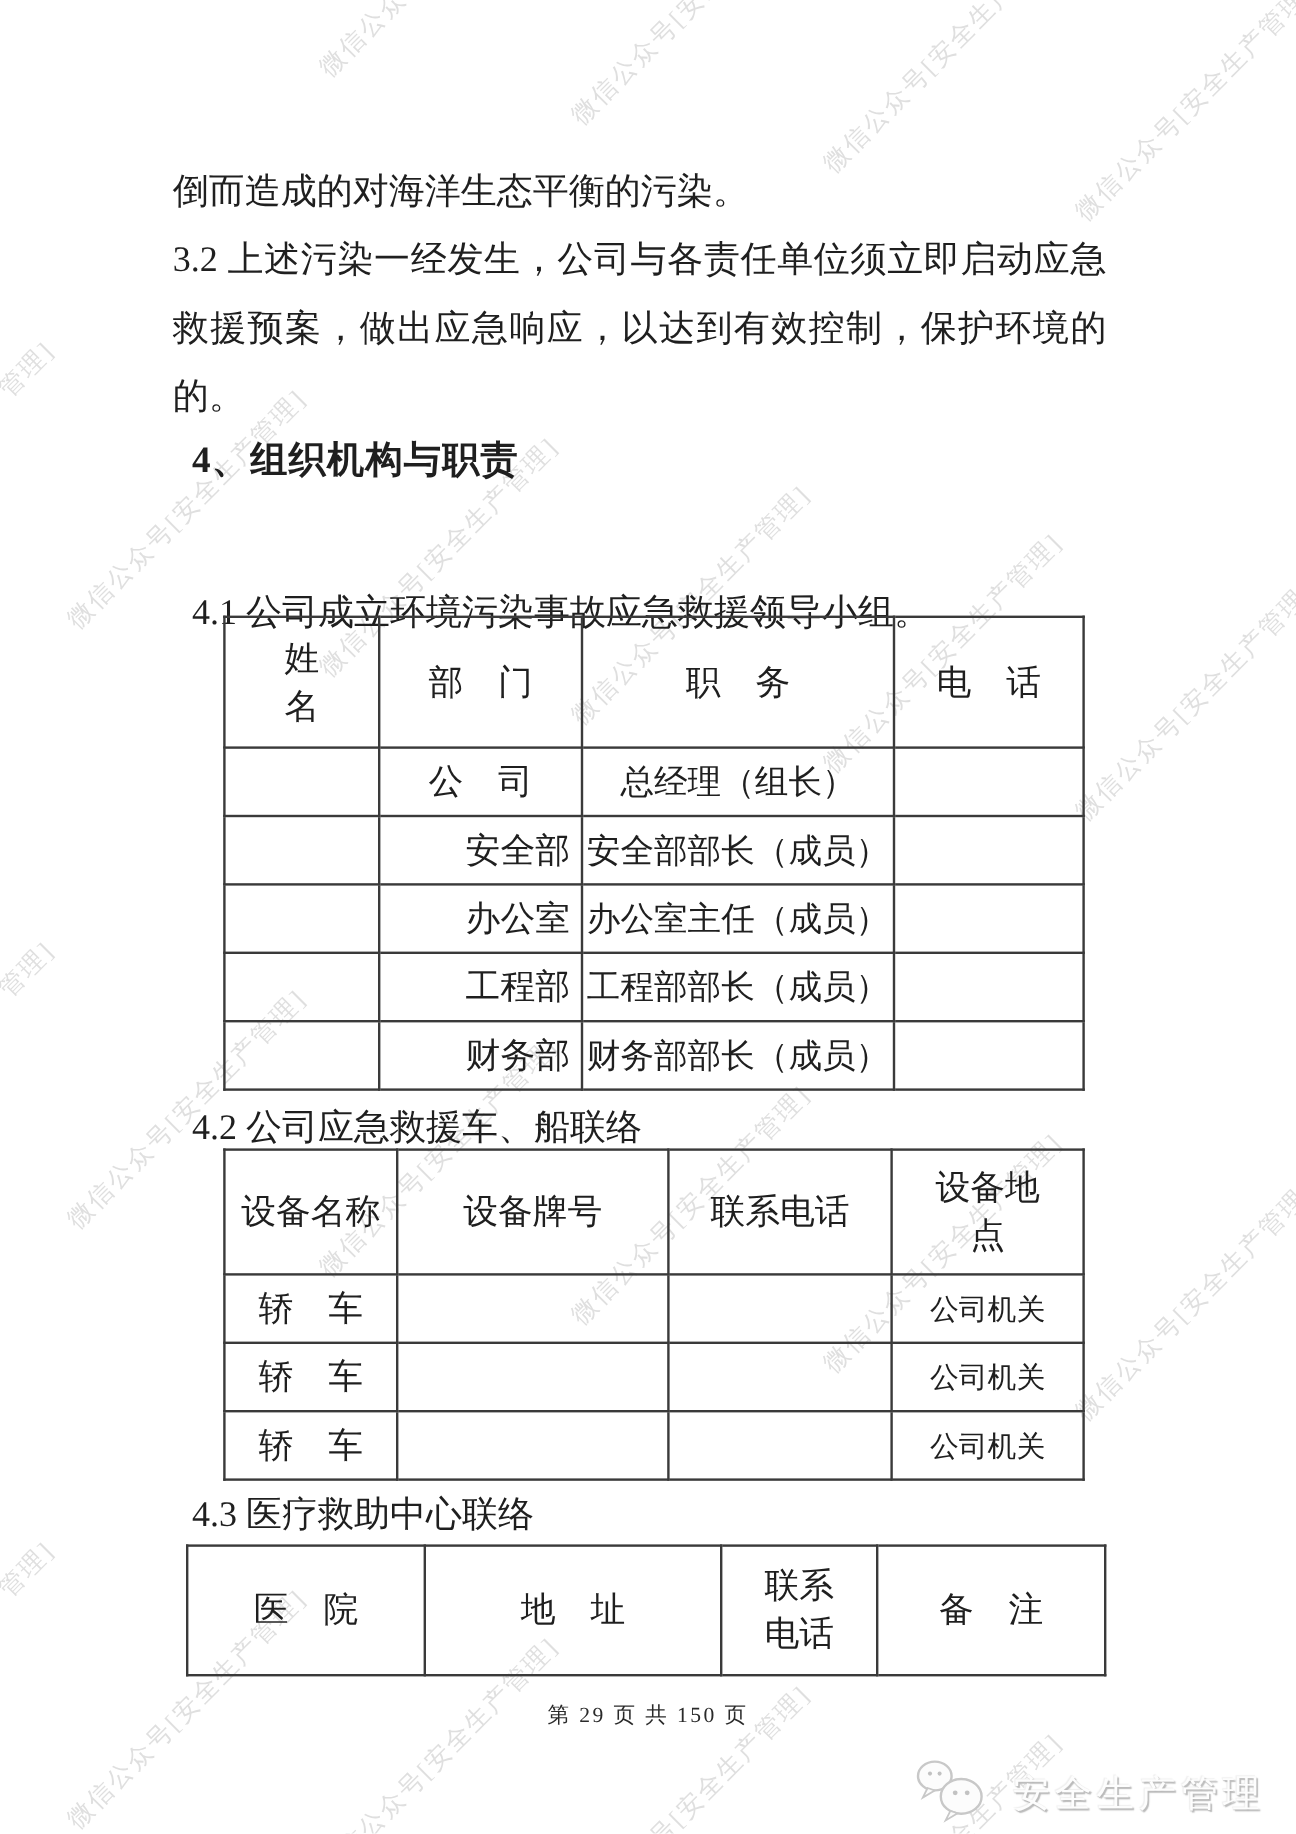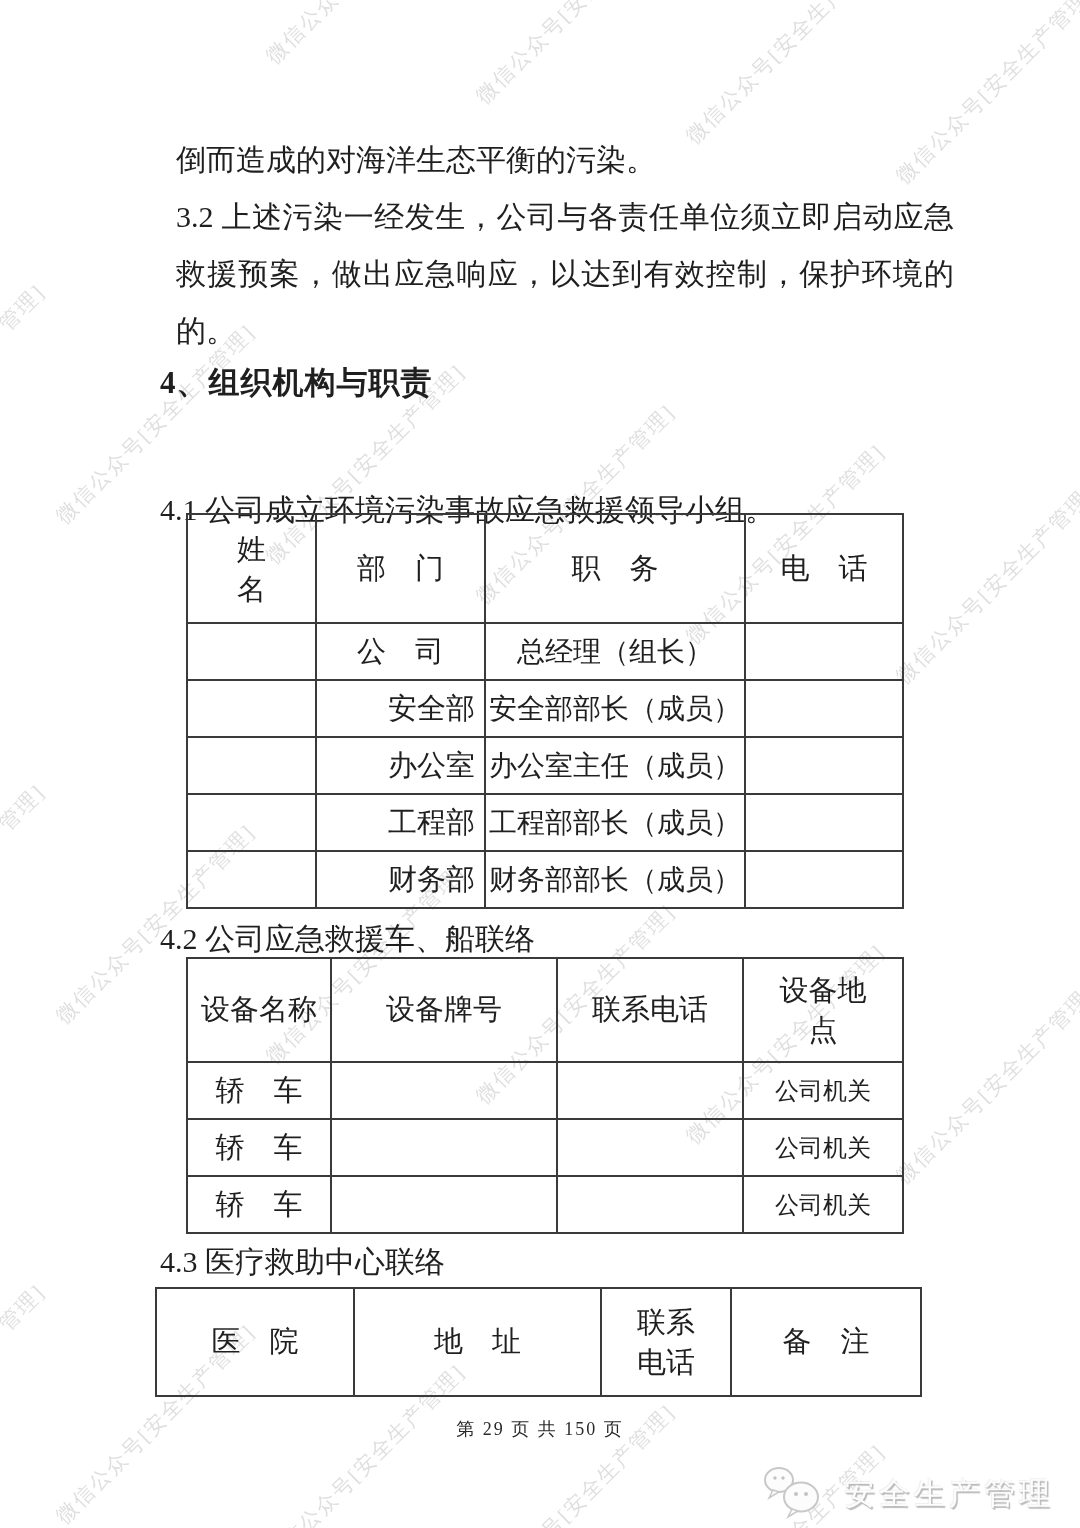--- a/index.html
+++ b/index.html
@@ -20,21 +20,21 @@
     transform:rotate(-45deg);
     transform-origin:0 0;
     color:#c5c5c5;
     opacity:.55;
     font-size:21px;
     letter-spacing:2px;
   }
   
   .content{position:absolute;inset:0;z-index:1;}
   .body-text{
-    position:absolute;left:176px;top:131px;width:778px;
+    position:absolute;left:144px;top:131px;width:778px;
     font-size:30px;
   }
   .line{height:57px;line-height:57px;white-space:nowrap;}
   .line.fill{white-space:normal;text-align:justify;text-align-last:justify;overflow:hidden;}
   .h4{
     position:absolute;left:160px;top:362px;margin:0;
     font-size:31px;font-weight:600;letter-spacing:1px;
   }
   .sub{position:absolute;left:160px;font-size:30px;white-space:nowrap;}
   .s41{top:471px;margin-top:19px;}

